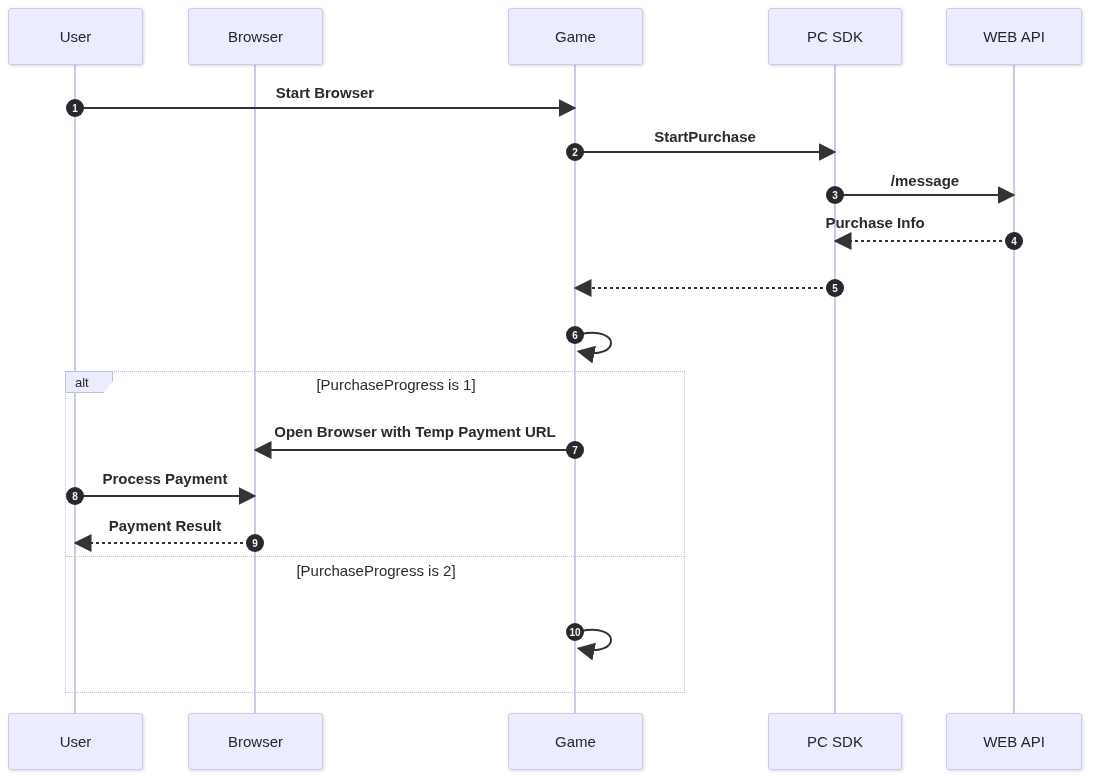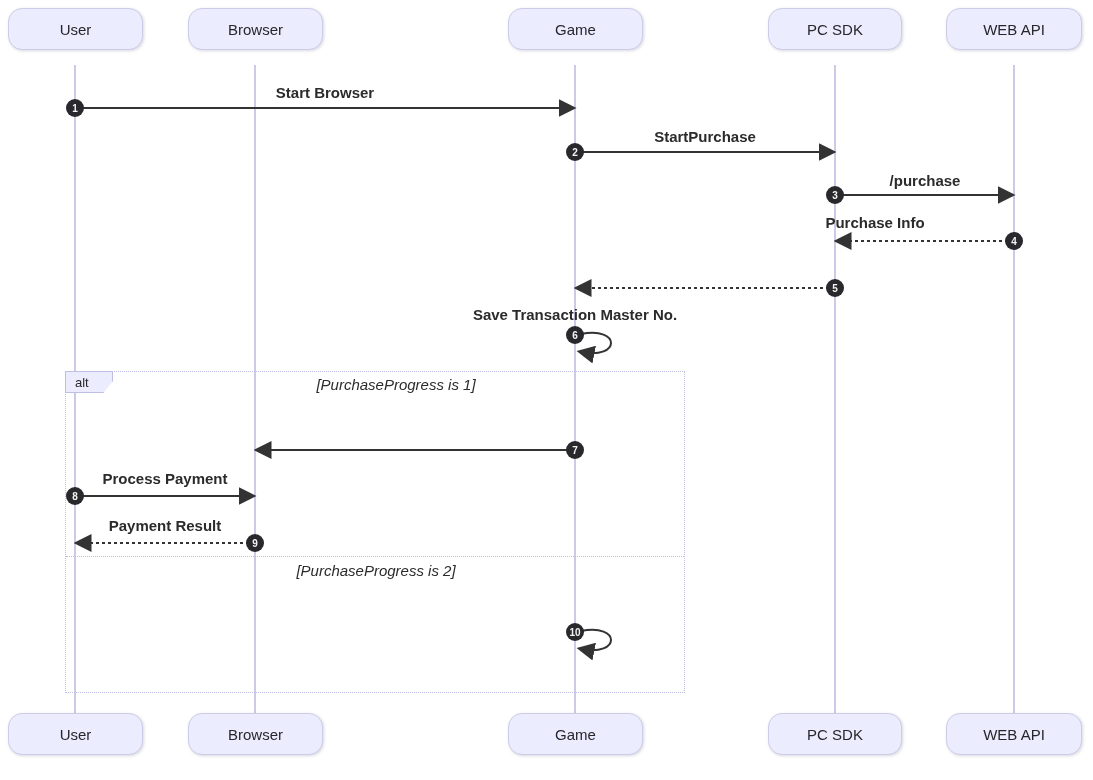--- a/index.html
+++ b/index.html
@@ -7,35 +7,35 @@
     position:relative; width:1093px; height:780px;
     background:var(--background,#fff);
     font-family:"Liberation Sans","DejaVu Sans",sans-serif;
     overflow:hidden;
   }
   .lifeline {
     position:absolute; top:65px; height:648px; width:2px;
     background:var(--lifeline,#cbcbe8);
   }
   .actor {
-    position:absolute; height:42px; box-sizing:border-box;
+    position:absolute; height:57px; box-sizing:border-box;
     background:var(--actor-fill,#ececff);
     border:1px solid var(--actor-border,#cccce8);
-    border-radius:14px;
+    border-radius:3px;
     display:flex; align-items:center; justify-content:center;
     font-size:15px; color:var(--actor-text,#26262b);
     box-shadow:1px 1px 3px rgba(100,100,140,.25);
   }
   .msg {
     position:absolute; transform:translateX(-50%); white-space:nowrap;
     font-size:15px; font-weight:600; color:var(--message-text,#2b2b2b);
   }
   .cond {
     position:absolute; transform:translateX(-50%); white-space:nowrap;
-    font-size:15px; font-weight:400; color:var(--message-text,#2b2b2b);font-style:italic;
+    font-size:15px; font-weight:400; color:var(--message-text,#2b2b2b);
   }
   .alt-frame {
     position:absolute; left:65px; top:371px; width:620px; height:322px;
     border:1px dotted var(--frame-border,#bfbfe3); box-sizing:border-box;
   }
   .alt-divider {
     position:absolute; left:66px; top:556px; width:618px; height:0;
     border-top:1px dotted var(--frame-border,#bfbfe3);
   }
   .alt-tab {
@@ -129,23 +129,23 @@
       <text class="seq" x="255" y="546.5">9</text>
     </g>
     <g>
       <circle class="badge" cx="575" cy="632" r="9"></circle>
       <text class="seq" x="575" y="635.5">10</text>
     </g>
   </svg>
 
   <div class="msg" style="left:325px;top:84px">Start Browser</div>
   <div class="msg" style="left:705px;top:128px">StartPurchase</div>
-  <div class="msg" style="left:925px;top:172px">/purchase</div>
+  <div class="msg" style="left:925px;top:172px">/message</div>
   <div class="msg" style="left:875px;top:214px">Purchase Info</div>
-  <div class="msg" style="left:575px;top:306px">Save Transaction Master No.</div>
+  <div class="msg" style="left:415px;top:423px">Open Browser with Temp Payment URL</div>
   <div class="msg" style="left:165px;top:470px">Process Payment</div>
   <div class="msg" style="left:165px;top:517px">Payment Result</div>
 
   <div class="actor" style="left:8px;top:8px;width:135px">User</div>
   <div class="actor" style="left:188px;top:8px;width:135px">Browser</div>
   <div class="actor" style="left:508px;top:8px;width:135px">Game</div>
   <div class="actor" style="left:768px;top:8px;width:134px">PC SDK</div>
   <div class="actor" style="left:946px;top:8px;width:136px">WEB API</div>
 
   <div class="actor" style="left:8px;top:713px;width:135px">User</div>

